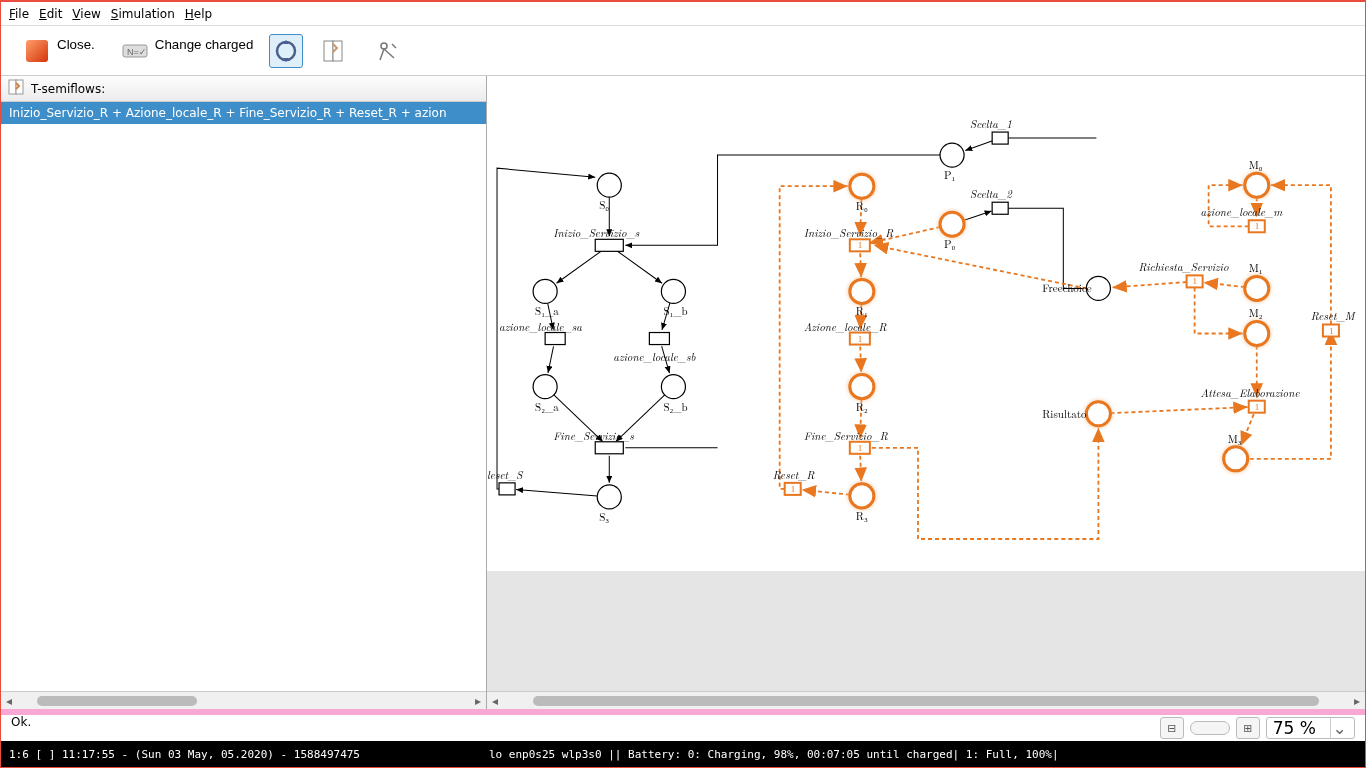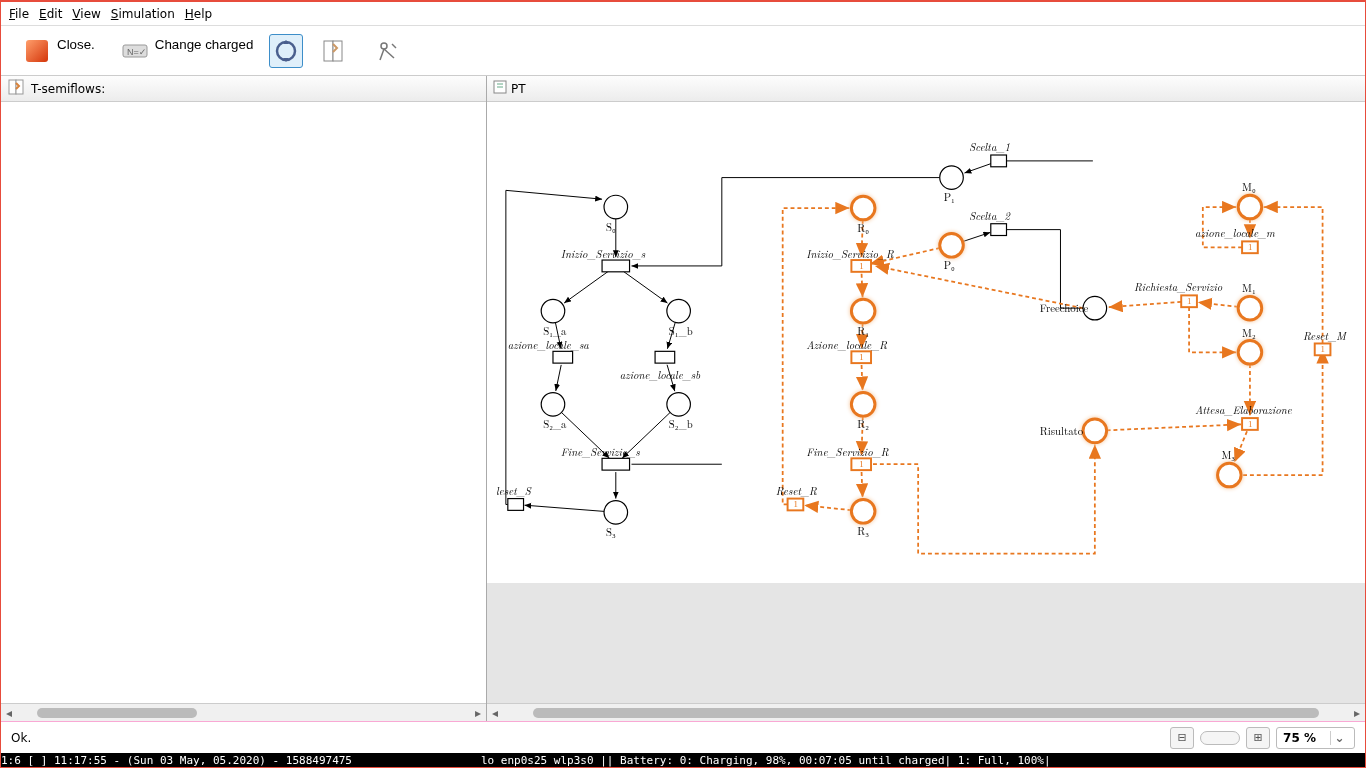--- a/index.html
+++ b/index.html
@@ -35,30 +35,30 @@
 .right-panel { flex: 1; display: flex; flex-direction: column; background: #efefef; }
 .right-header { height: 26px; background: linear-gradient(#fdfdfd, #ececec); border-bottom: 1px solid #ccc; display: flex; align-items: center; padding: 0 6px; gap: 4px; font-size: 12px; }
 .canvas-wrap { flex: 1; background: #fff; position: relative; overflow: hidden; }
 .canvas { position: absolute; left: 0; top: 0; width: 100%; height: 100%; }
 .gray-space { height: 120px; background: #e5e5e5; }
 .right-scroll-h { height: 18px; background: #f0f0f0; border-top: 1px solid #ccc; display: flex; align-items: center; }
 .right-scroll-h .thumb { height: 10px; background: #bbb; border-radius: 5px; margin-left: 30px; flex: 1; margin-right: 30px; }
 .right-scroll-h .arrow { width: 16px; text-align: center; color: #666; }
 
 
-.statusbar { height: 32px; background: #fff; border-top: 1px solid #f9a8d4; display: flex; align-items: center; padding: 0 10px; gap: 10px; }
+.statusbar { height: 32px; background: #fff; border-top: 6px solid #f9a8d4; display: flex; padding: 0 10px; gap: 10px; }
 .status-text { flex: 1; font-size: 12px; }
 .zoom-ctrl { display: flex; align-items: center; gap: 6px; }
 .zoom-btn { width: 24px; height: 22px; border: 1px solid #bbb; background: #f5f5f5; border-radius: 3px; display: flex; align-items: center; justify-content: center; cursor: pointer; font-size: 11px; color: #555; }
 .zoom-slider { width: 40px; height: 14px; border: 1px solid #bbb; border-radius: 7px; background: #f5f5f5; position: relative; }
-.zoom-select { height: 22px; border: 1px solid #bbb; border-radius: 3px; background: #fff; display: flex; align-items: center; padding: 0 6px; gap: 14px; font-size: 12px; font-weight: bold; }
+.zoom-select { height: 22px; border: 1px solid #bbb; border-radius: 3px; background: #fff; display: flex; align-items: center; padding: 0 6px; gap: 14px; font-size: 17px; }
 .zoom-select .chev { width: 18px; border-left: 1px solid #ccc; text-align: center; color: #666; }
 
 
-.osbar { height: 14px; background: #000; color: #fff; font-family: "DejaVu Sans Mono", monospace; font-size: 11px; display: flex; align-items: center; padding: 0 0; white-space: nowrap; overflow: hidden; }
+.osbar { height: 26px; background: #000; color: #fff; font-family: "DejaVu Sans Mono", monospace; font-size: 11px; display: flex; align-items: center; padding: 0 8px; white-space: nowrap; overflow: hidden; }
 .osbar .seg1 { width: 480px; }
 .osbar .seg2 { flex: 1; }
 
 
 .pn-place { fill: #fff; stroke: #000; stroke-width: 1.2; }
 .pn-place-hl { fill: #fff; stroke: #e8771f; stroke-width: 3; filter: drop-shadow(0 0 2px #f5c396); }
 .pn-trans { fill: #fff; stroke: #000; stroke-width: 1.2; }
 .pn-trans-hl { fill: #fff; stroke: #e8771f; stroke-width: 2; }
 .pn-arc { fill: none; stroke: #000; stroke-width: 1; }
 .pn-arc-hl { fill: none; stroke: #e8771f; stroke-width: 1.8; stroke-dasharray: 4 3; }
@@ -142,39 +142,30 @@
         <span>
           <svg width="20" height="20">
               <rect x="2" y="3" width="7" height="14" fill="#fff" stroke="#999"></rect>
               <rect x="9" y="3" width="7" height="14" fill="#fff" stroke="#999"></rect>
               <path d="M9 6 l3 3 l-3 3" fill="none" stroke="#d8833c" stroke-width="2"></path>
             </svg>
         </span>
         <span>T-semiflows:</span>
       </div>
       <div class="left-list">
+        <div class="list-item selected">Inizio_Servizio_R + Azione_locale_R + Fine_Servizio_R + Reset_R + azion</div>
       </div>
       <div class="scroll-h">
         <span class="arrow">◂</span>
         <div class="thumb"></div>
         <span class="arrow" style="margin-left:auto">▸</span>
       </div>
     </div>
 
     <div class="right-panel">
-      <div class="right-header">
-        <span>
-          <svg width="14" height="14">
-              <rect x="1" y="1" width="12" height="12" fill="#fff" stroke="#888"></rect>
-              <line x1="4" y1="4" x2="10" y2="4" stroke="#6a8"></line>
-              <line x1="4" y1="7" x2="10" y2="7" stroke="#6a8"></line>
-            </svg>
-        </span>
-        <span>PT</span>
-      </div>
       <div class="canvas-wrap">
         <svg class="canvas" id="petri-svg" viewBox="490 80 876 490">
           <defs>
             <marker id="ah" markerWidth="8" markerHeight="8" refX="7" refY="3" orient="auto">
                 <path d="M0,0 L7,3 L0,6 z" class="pn-arrow"></path>
               </marker>
             <marker id="ahh" markerWidth="9" markerHeight="9" refX="8" refY="3.5" orient="auto">
                 <path d="M0,0 L8,3.5 L0,7 z" class="pn-arrow-hl"></path>
               </marker>
           </defs>

